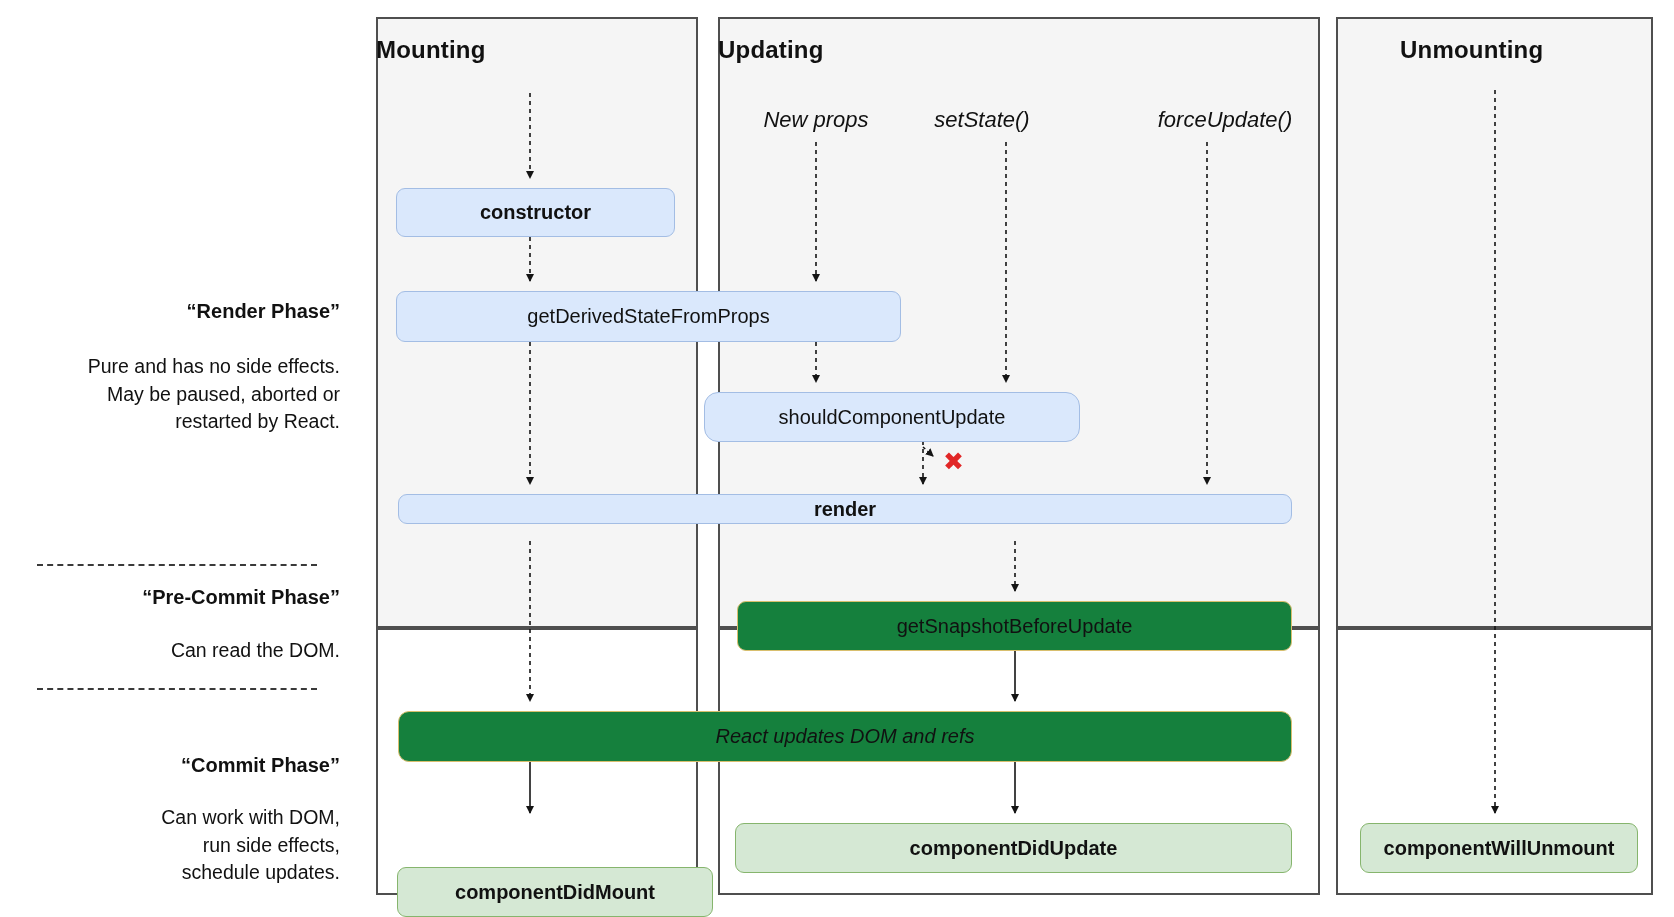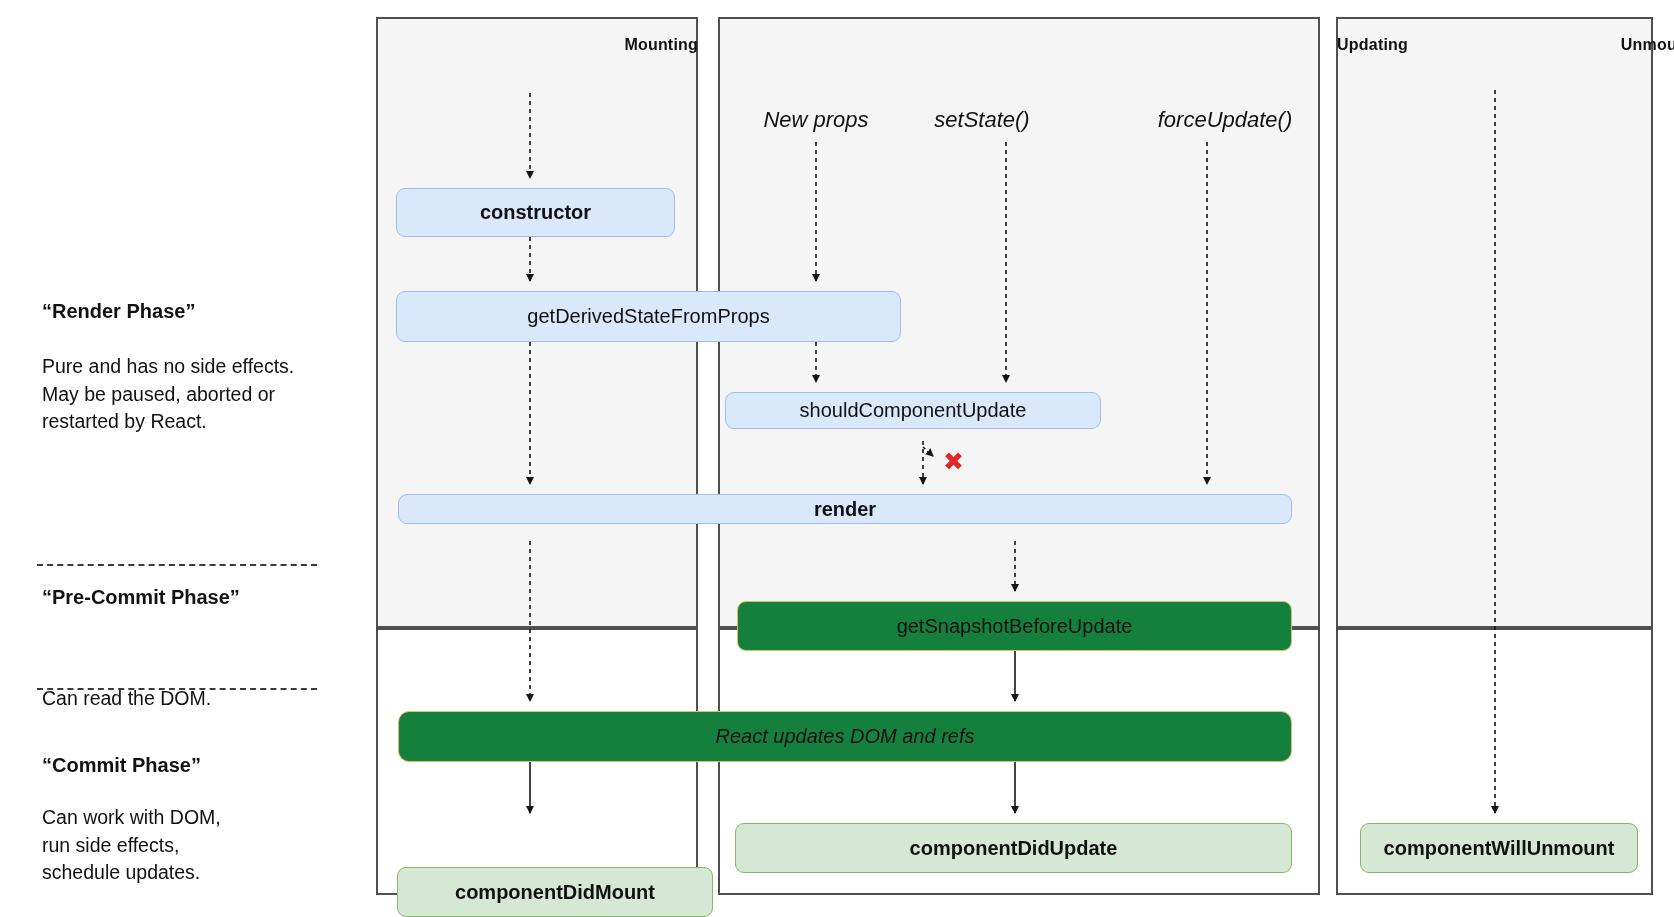--- a/index.html
+++ b/index.html
@@ -5,38 +5,38 @@
   html,body{margin:0;padding:0;background:#ffffff;}
   #canvas{
     position:relative;width:1674px;height:917px;background:#ffffff;
     font-family:"Liberation Sans","DejaVu Sans",sans-serif;color:#111;
     overflow:hidden;
   }
   .col{position:absolute;border:2px solid #4f4f4f;box-sizing:border-box;}
   .col.gray{background:#f5f5f5;}
   .col.white{background:#ffffff;}
   .col-title{
-    position:absolute;font-size:16px;font-weight:bold;text-align:right;
+    position:absolute;font-size:24px;font-weight:bold;text-align:left;
     letter-spacing:.2px;
   }
   .method-box{
     position:absolute;box-sizing:border-box;border-radius:9px;
     display:flex;align-items:center;justify-content:center;
     font-size:20px;z-index:3;border:1.5px solid;
   }
   .blue{background:#dae8fc;border-color:#a3bde4;}
   .yellow{background:#15803d;border-color:#d8bf6e;}
   .green{background:#d5e8d4;border-color:#86b56d;}
   .bold{font-weight:bold;}
   .italic{font-style:italic;border-radius:11px;}
   .trigger{
     position:absolute;font-size:22px;font-style:italic;z-index:3;
     transform:translateX(-50%);white-space:nowrap;
   }
-  .side{position:absolute;left:42px;width:304px;text-align:left;z-index:2;}
+  .side{position:absolute;left:36px;width:304px;text-align:right;z-index:2;}
   .side-title{font-size:20px;font-weight:bold;line-height:24px;}
   .side-para{font-size:19.5px;line-height:27.5px;white-space:pre-line;}
   .divider{
     position:absolute;left:37px;width:280px;height:0;
     border-top:2px dashed #3a3a3a;z-index:2;
   }
   #arrow-layer{position:absolute;left:0;top:0;z-index:2;}
   .x-mark{
     position:absolute;font-size:25px;font-weight:bold;color:#e12626;
     z-index:4;line-height:25px;
@@ -48,30 +48,30 @@
 <div id="canvas">
 
   <div class="col gray" style="left:376px;top:17px;width:322px;height:611px;"></div>
   <div class="col white" style="left:376px;top:628px;width:322px;height:267px;"></div>
   <div class="col gray" style="left:718px;top:17px;width:602px;height:611px;"></div>
   <div class="col white" style="left:718px;top:628px;width:602px;height:267px;"></div>
   <div class="col gray" style="left:1336px;top:17px;width:317px;height:611px;"></div>
   <div class="col white" style="left:1336px;top:628px;width:317px;height:267px;"></div>
 
   <div class="col-title" style="left:376px;top:36px;width:322px;">Mounting</div>
-  <div class="col-title" style="left:718px;top:36px;width:662px;margin-left:28px;">Updating</div>
+  <div class="col-title" style="left:718px;top:36px;width:662px;">Updating</div>
   <div class="col-title" style="left:1400px;top:36px;width:317px;">Unmounting</div>
 
   <div class="side side-title" style="top:299px;">“Render Phase”</div>
   <div class="side side-para" style="top:353px;">Pure and has no side effects.
 May be paused, aborted or
 restarted by React.</div>
   <div class="divider" style="top:564px;"></div>
   <div class="side side-title" style="top:585px;">“Pre-Commit Phase”</div>
-  <div class="side side-para" style="top:637px;margin-top:48px;">Can read the DOM.</div>
+  <div class="side side-para" style="top:637px;">Can read the DOM.</div>
   <div class="divider" style="top:688px;"></div>
   <div class="side side-title" style="top:753px;">“Commit Phase”</div>
   <div class="side side-para" style="top:804px;">Can work with DOM,
 run side effects,
 schedule updates.</div>
 
   <svg id="arrow-layer" width="1674" height="917" viewBox="0 0 1674 917">
     <defs>
       <marker id="ah" markerWidth="10" markerHeight="10" refX="7" refY="4" orient="auto" markerUnits="userSpaceOnUse">
         <path d="M0,0 L8,4 L0,8 z" fill="#141414"></path>
@@ -97,21 +97,21 @@
       <path d="M1495,90 V813" stroke-dasharray="4 4" marker-end="url(#ah)"></path>
     </g>
   </svg>
 
   <div class="trigger" style="left:816px;top:107px;">New props</div>
   <div class="trigger" style="left:982px;top:107px;">setState()</div>
   <div class="trigger" style="left:1225px;top:107px;">forceUpdate()</div>
 
   <div class="method-box blue bold" style="left:396px;top:188px;width:279px;height:49px;">constructor</div>
   <div class="method-box blue" style="left:396px;top:291px;width:505px;height:51px;">getDerivedStateFromProps</div>
-  <div class="method-box blue" style="left:725px;top:392px;width:376px;height:37px;">shouldComponentUpdate</div>
+  <div class="method-box blue" style="left:704px;top:392px;width:376px;height:50px;border-radius:14px;">shouldComponentUpdate</div>
   <div class="method-box blue bold" style="left:398px;top:494px;width:894px;height:30px;">render</div>
   <div class="method-box yellow" style="left:737px;top:601px;width:555px;height:50px;">getSnapshotBeforeUpdate</div>
   <div class="method-box yellow italic" style="left:398px;top:711px;width:894px;height:51px;">React updates DOM and refs</div>
   <div class="method-box green bold" style="left:397px;top:823px;width:316px;height:50px;margin-top:44px;">componentDidMount</div>
   <div class="method-box green bold" style="left:735px;top:823px;width:557px;height:50px;">componentDidUpdate</div>
   <div class="method-box green bold" style="left:1360px;top:823px;width:278px;height:50px;">componentWillUnmount</div>
 
   <div class="x-mark" style="left:943px;top:449px;">✖</div>
 
 </div>

